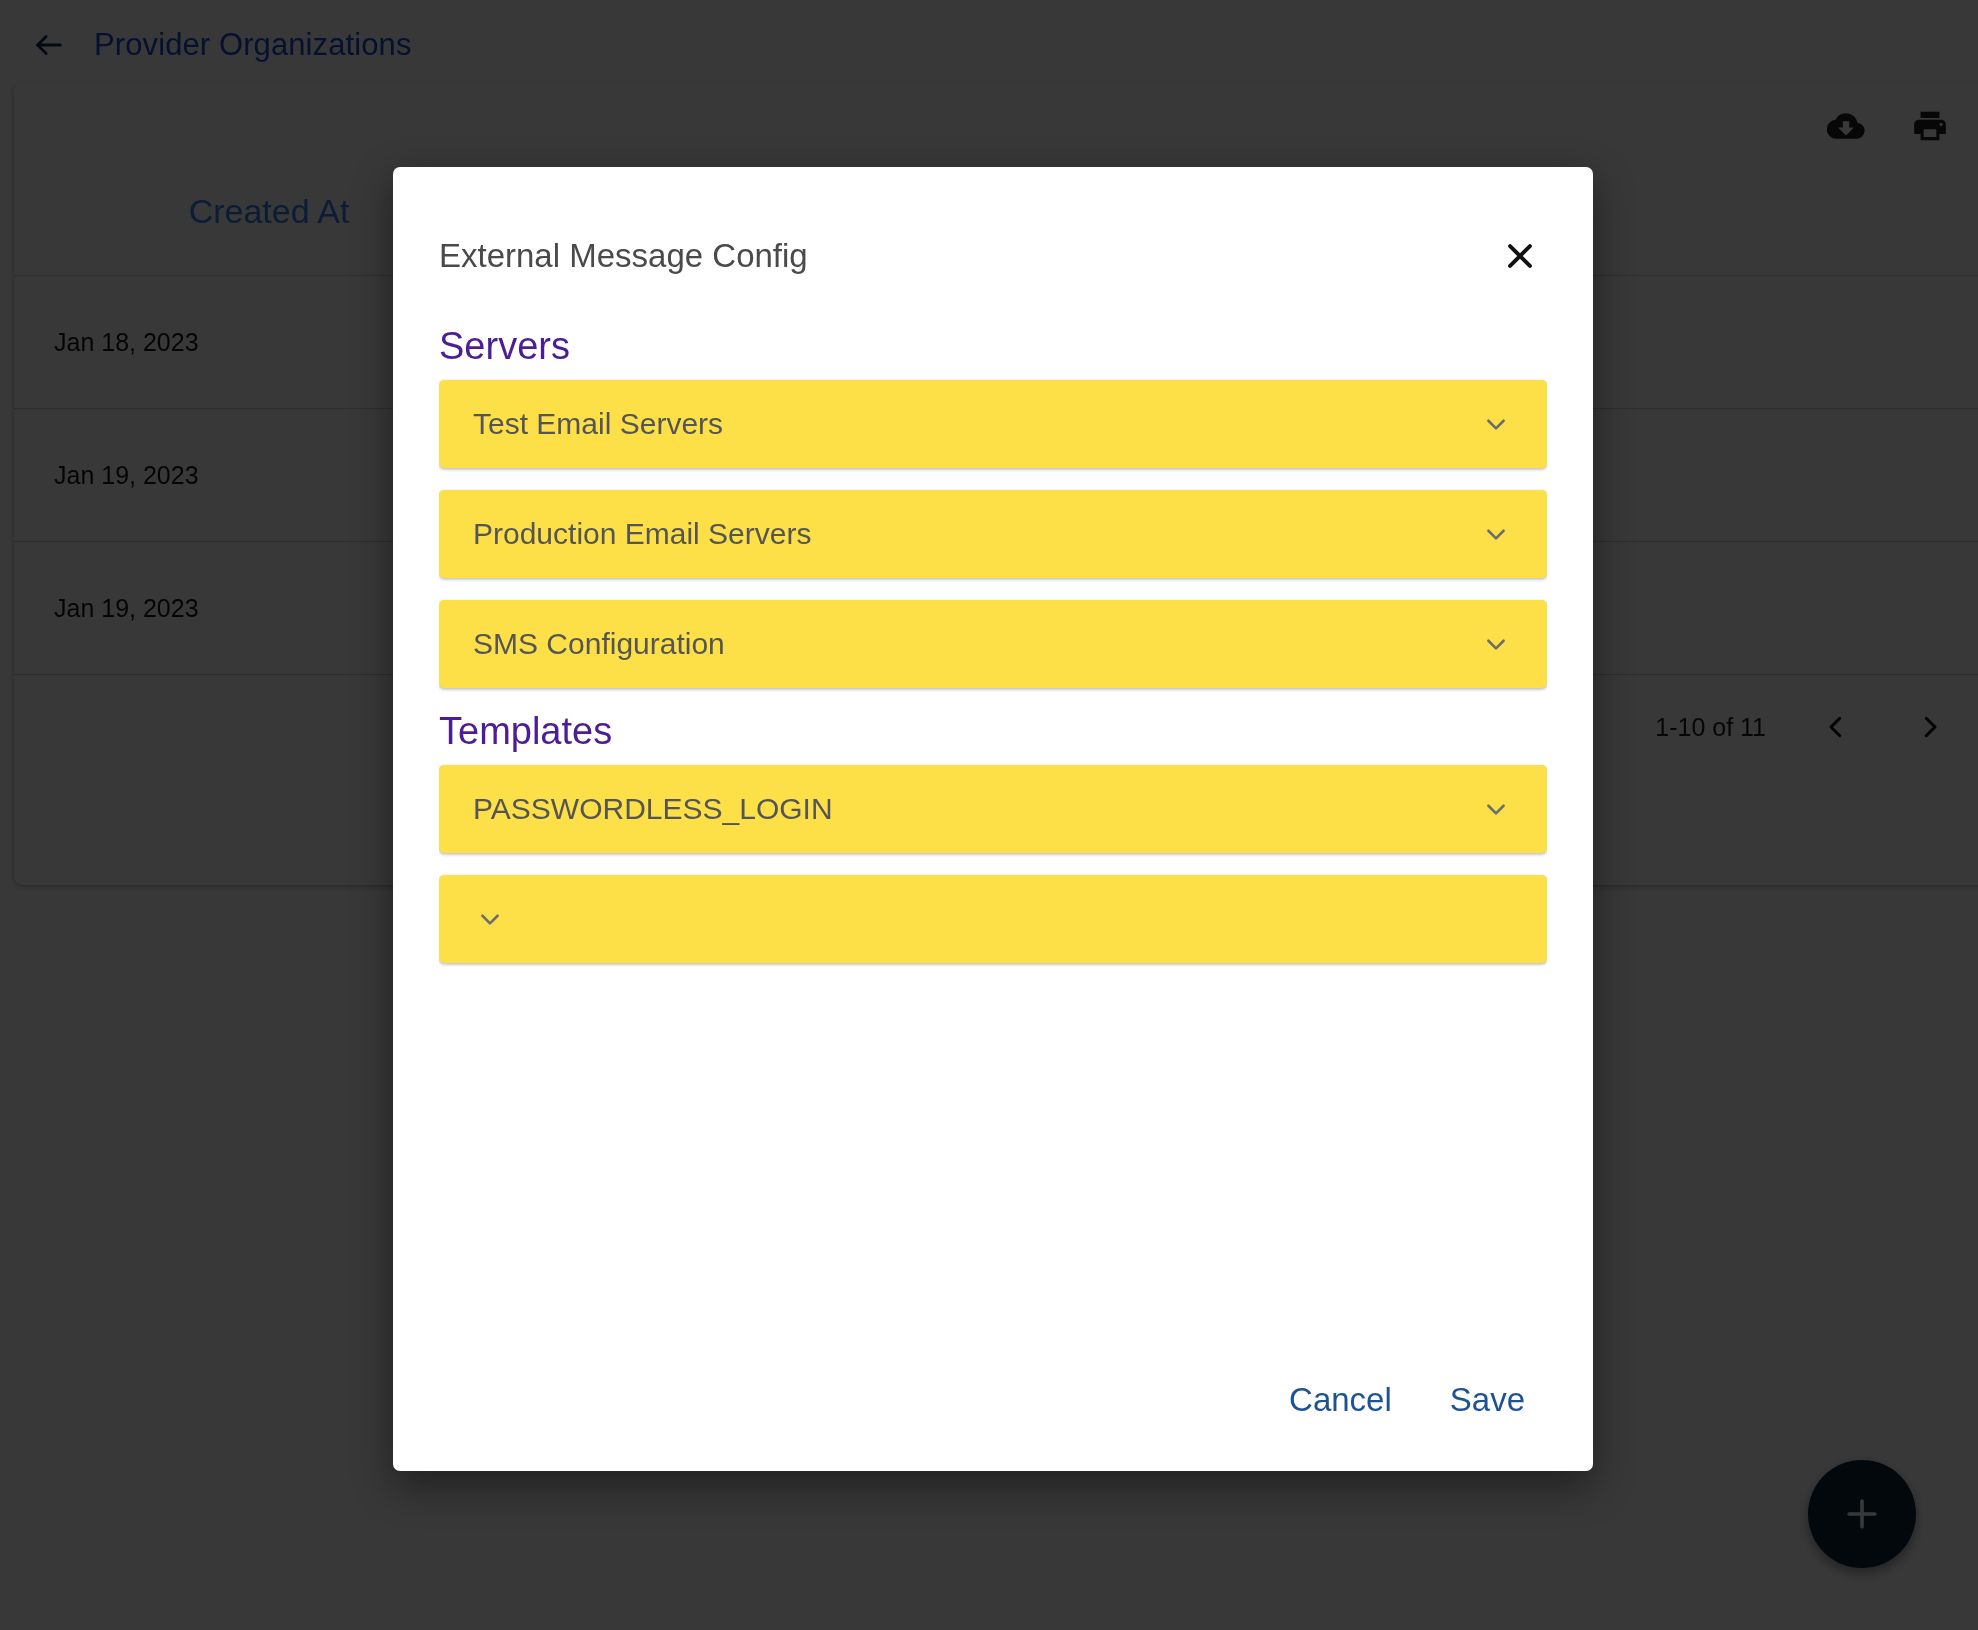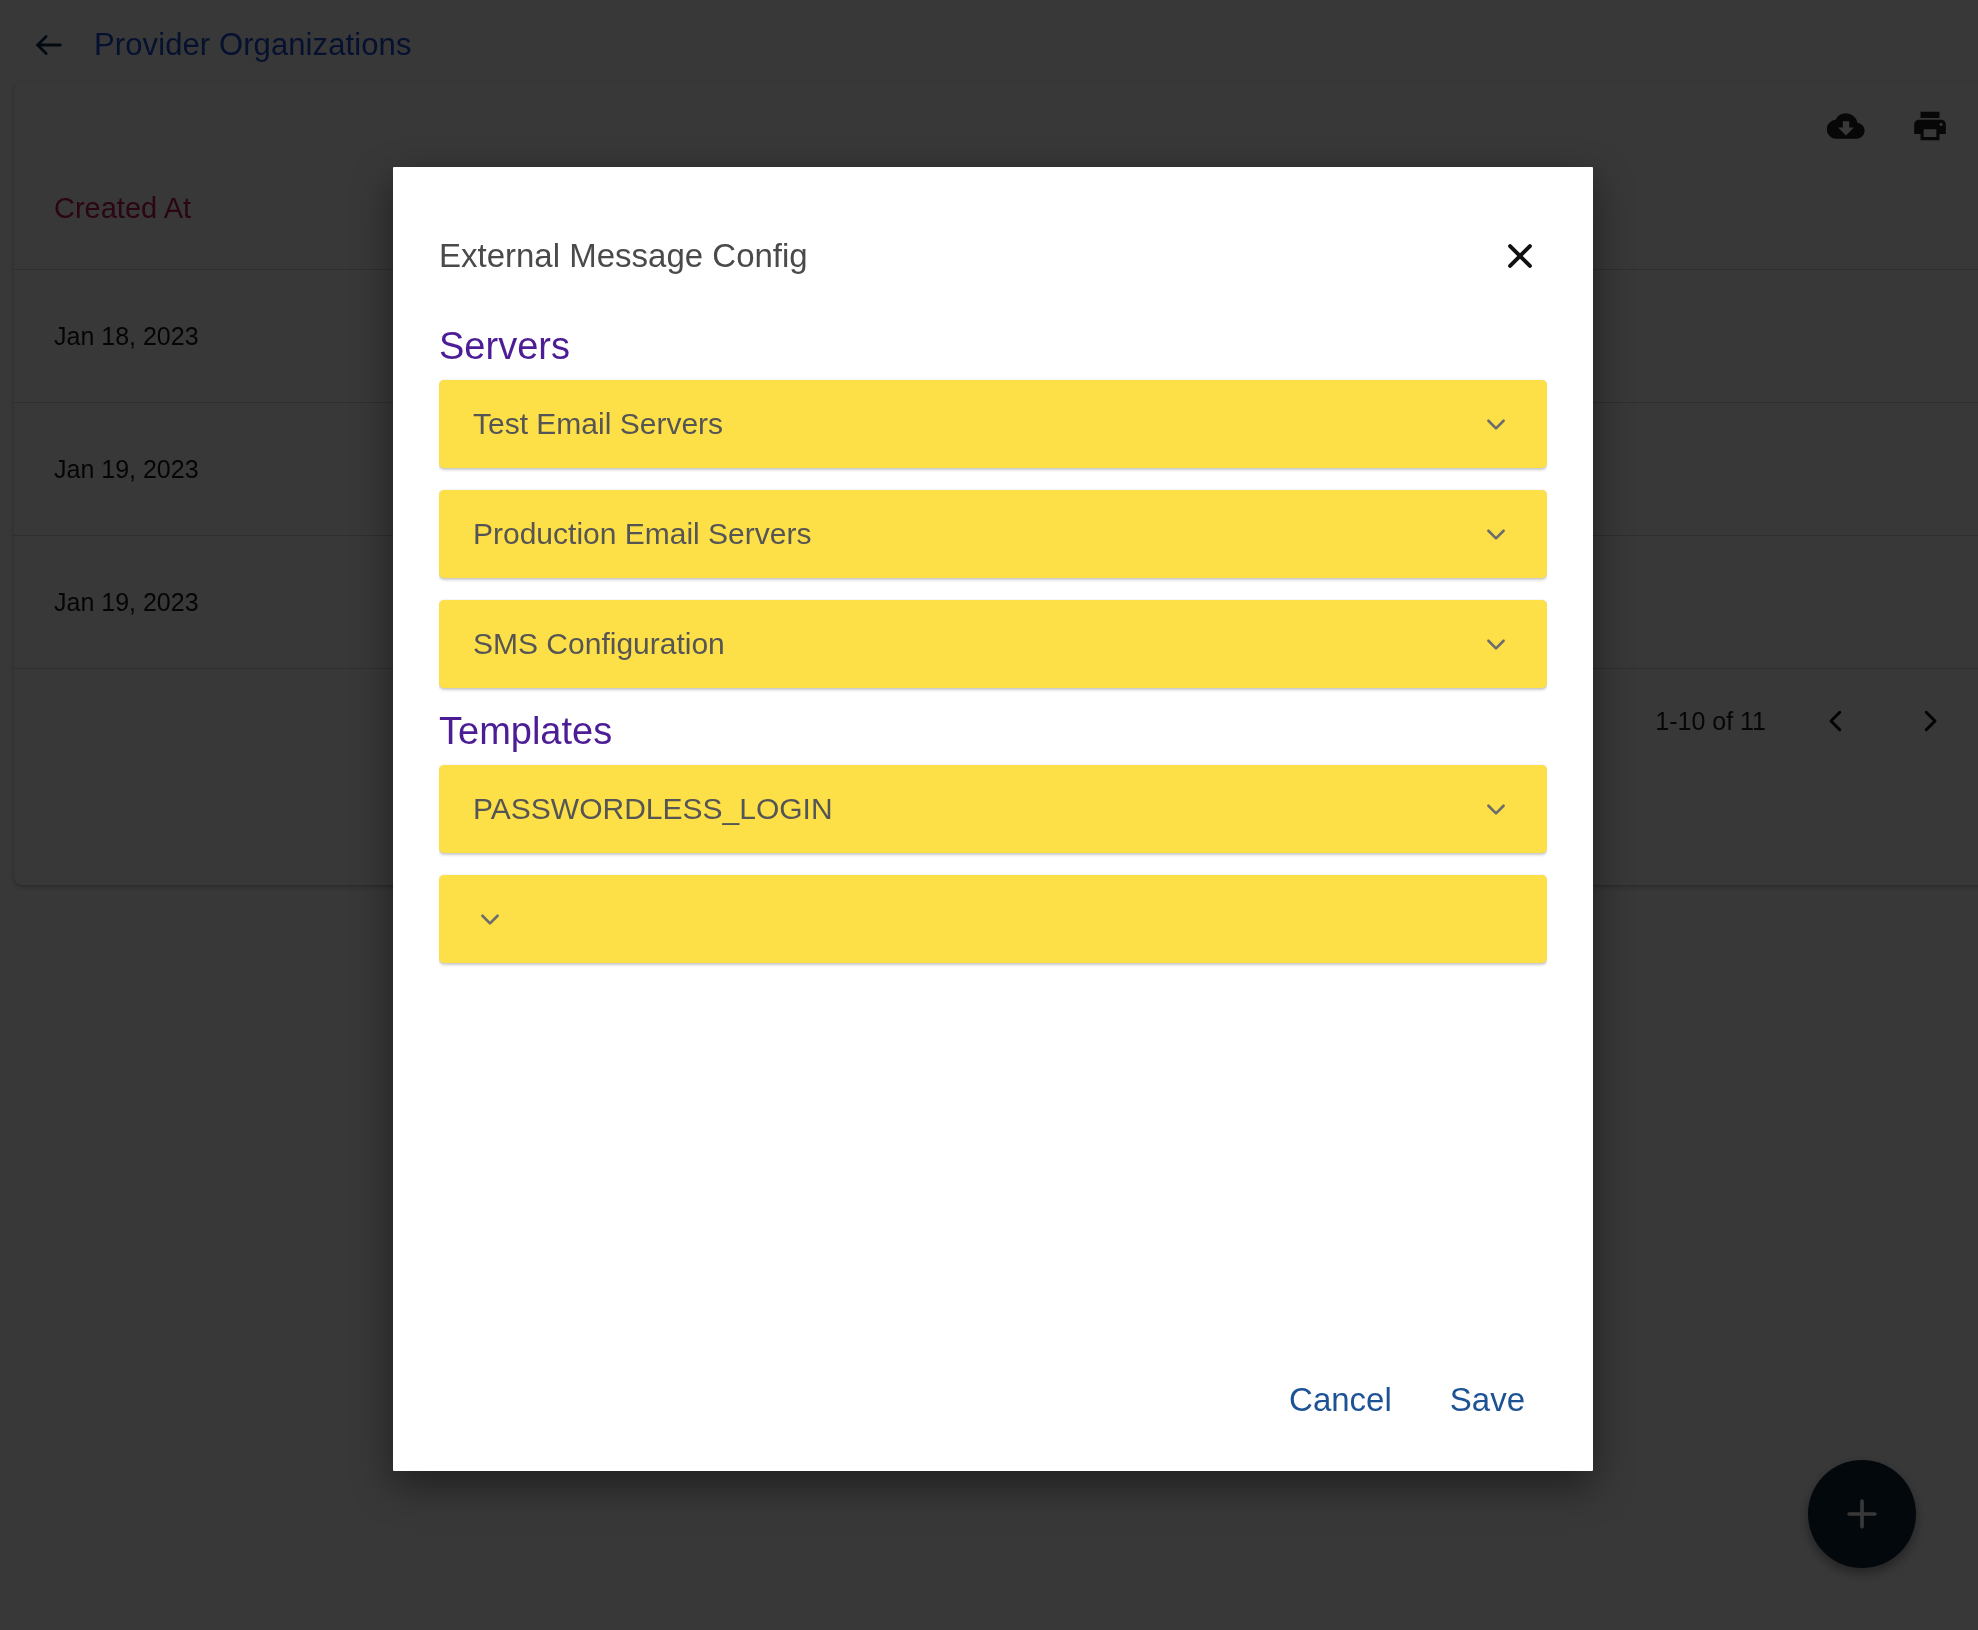--- a/index.html
+++ b/index.html
@@ -78,24 +78,24 @@
     cursor: pointer;
   }
   .toolbar-icon svg { width: 38px; height: 38px; display: block; fill: currentColor; }
 
   table.data-table {
     width: 100%;
     border-collapse: collapse;
     table-layout: fixed;
   }
   table.data-table th {
-    text-align: left;
+    text-align: center;
     font-weight: 400;
-    font-size: 29px;
-    color: #be185d;
+    font-size: 34px;
+    color: #3b82f6;
     padding: 22px 0 44px 40px;
     border-bottom: 1px solid rgba(0,0,0,.18);
   }
   table.data-table td {
     font-size: 25px;
     color: #171717;
     padding: 36px 0 36px 40px;
     border-bottom: 1px solid rgba(0,0,0,.18);
     vertical-align: middle;
   }
@@ -160,21 +160,21 @@
   }
 
   
   .dialog {
     position: absolute;
     left: 393px;
     top: 167px;
     width: 1200px;
     height: 1304px;
     background: #ffffff;
-    border-radius: 1px;
+    border-radius: 7px;
     box-shadow: 0 14px 40px rgba(0,0,0,.45);
     padding: 0 46px;
     display: flex;
     flex-direction: column;
   }
 
   .dialog-header {
     display: flex;
     align-items: center;
     justify-content: space-between;

